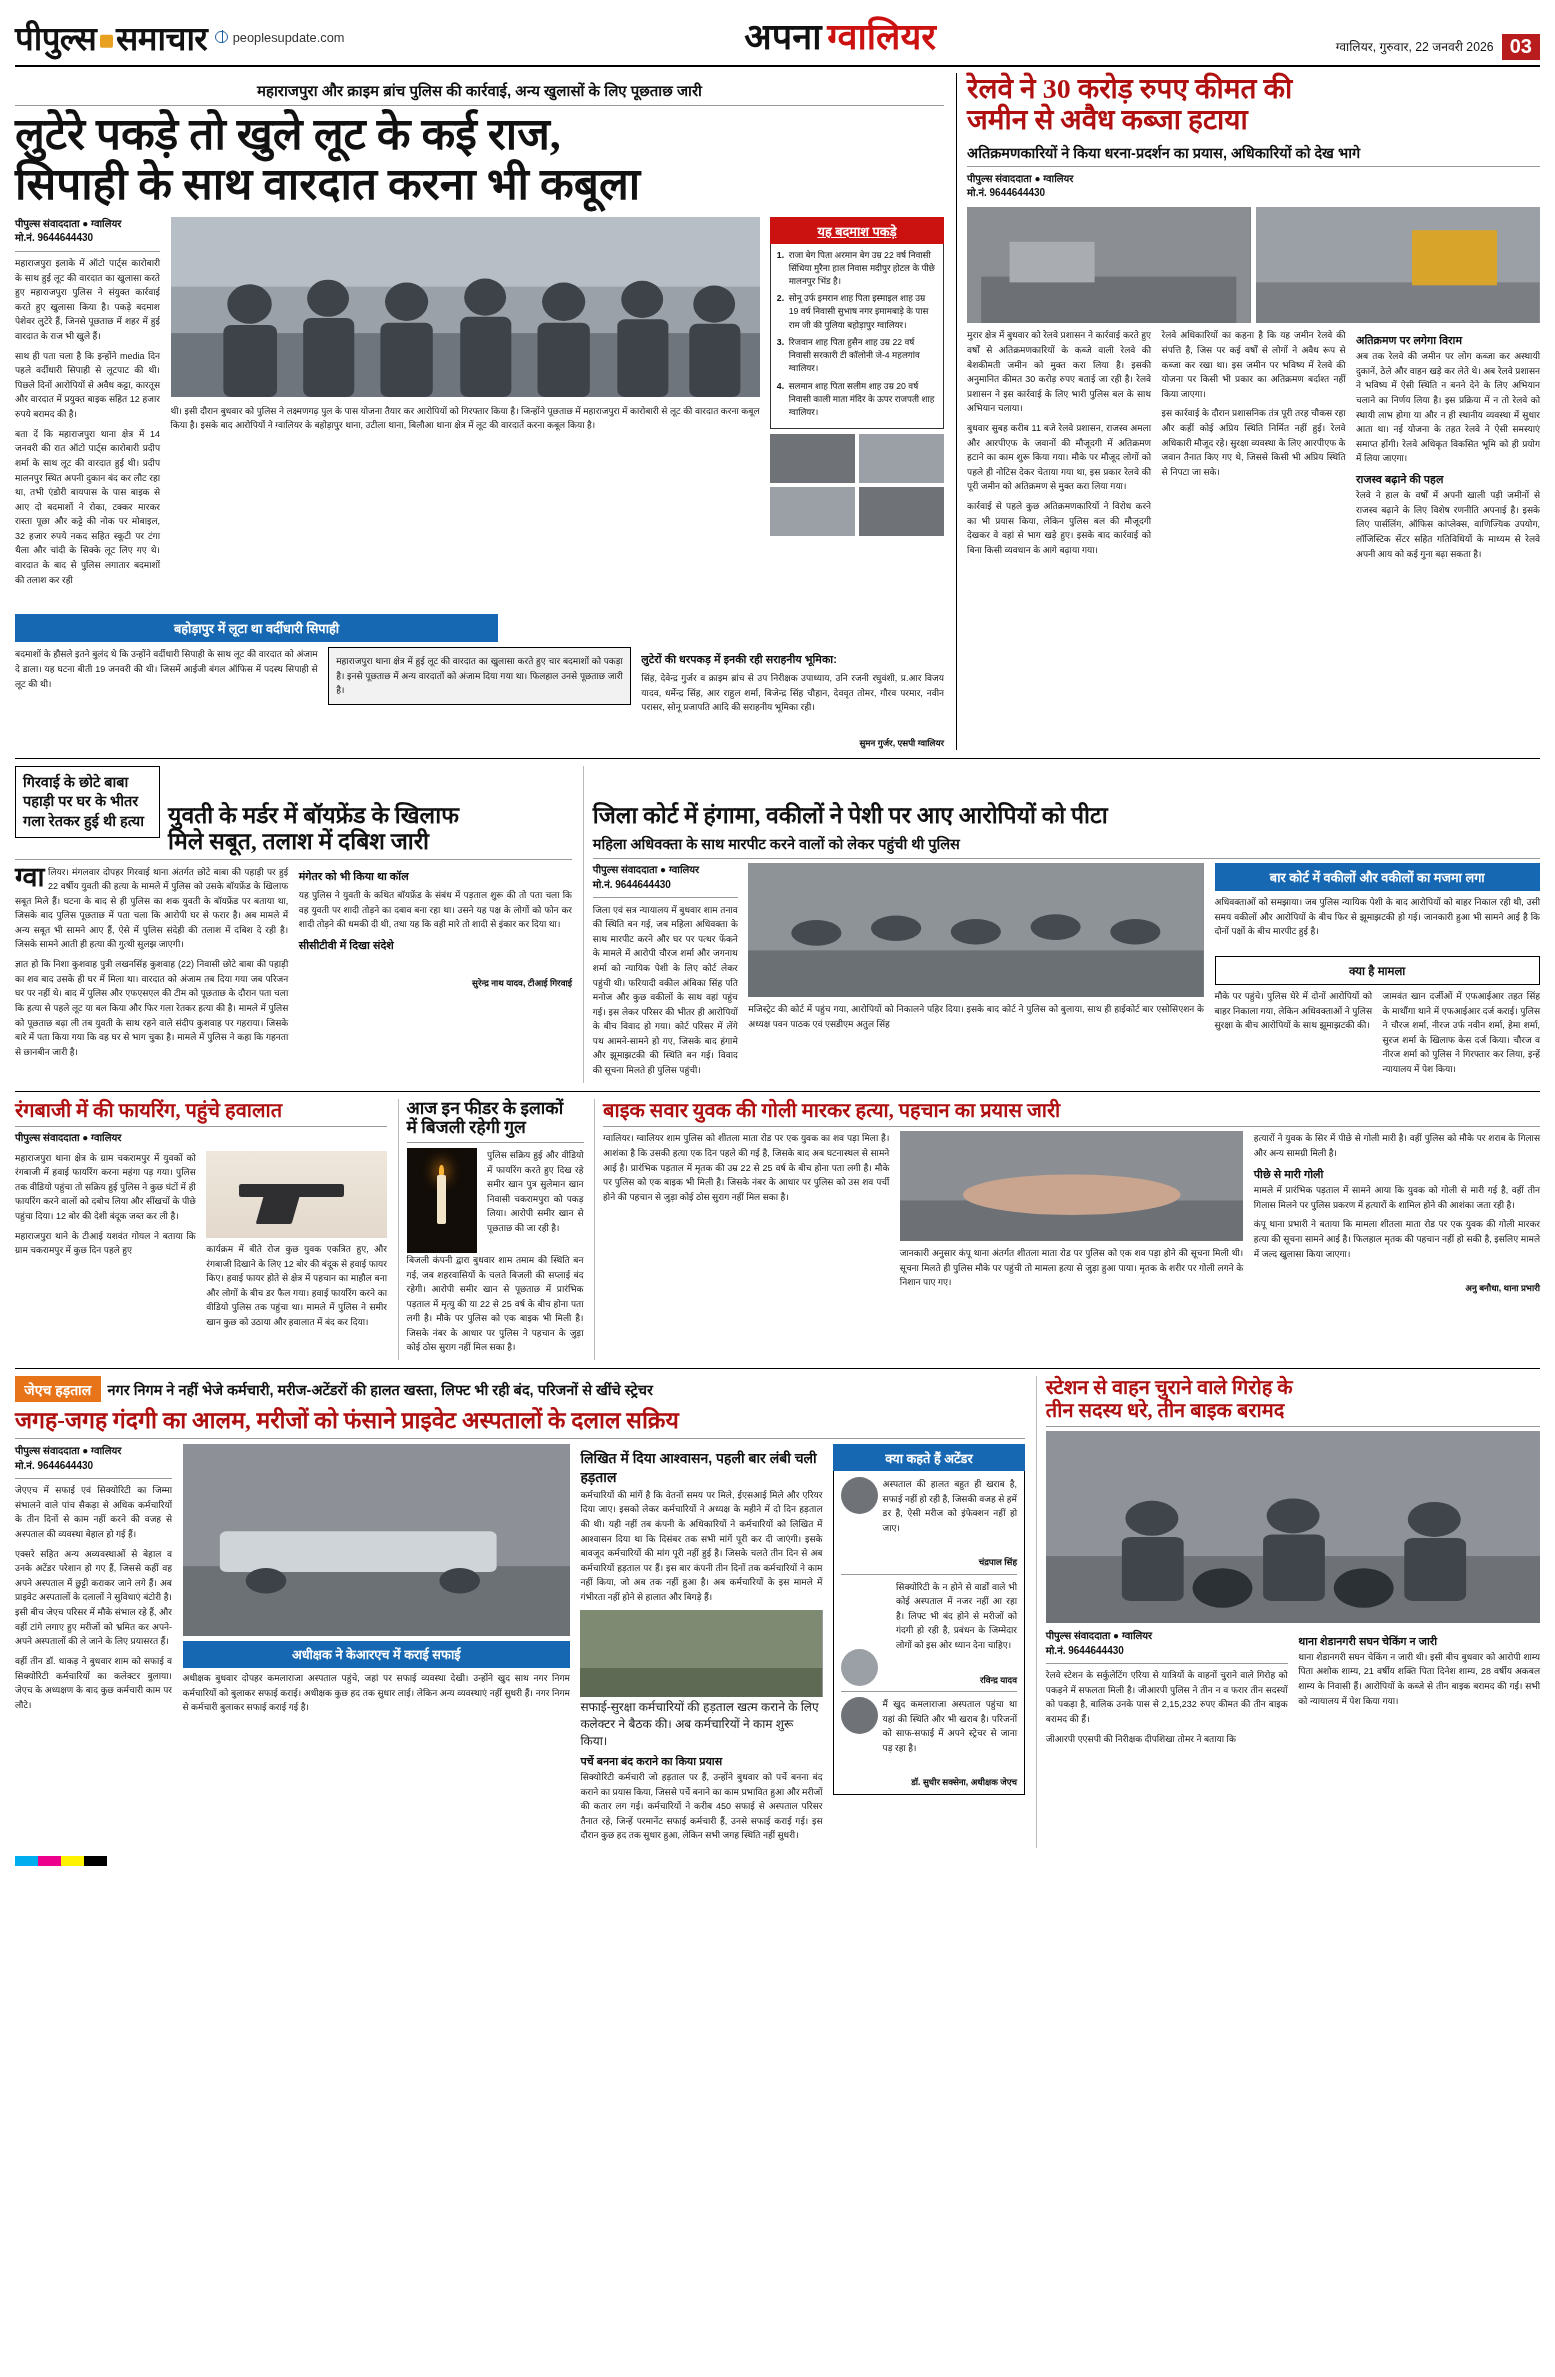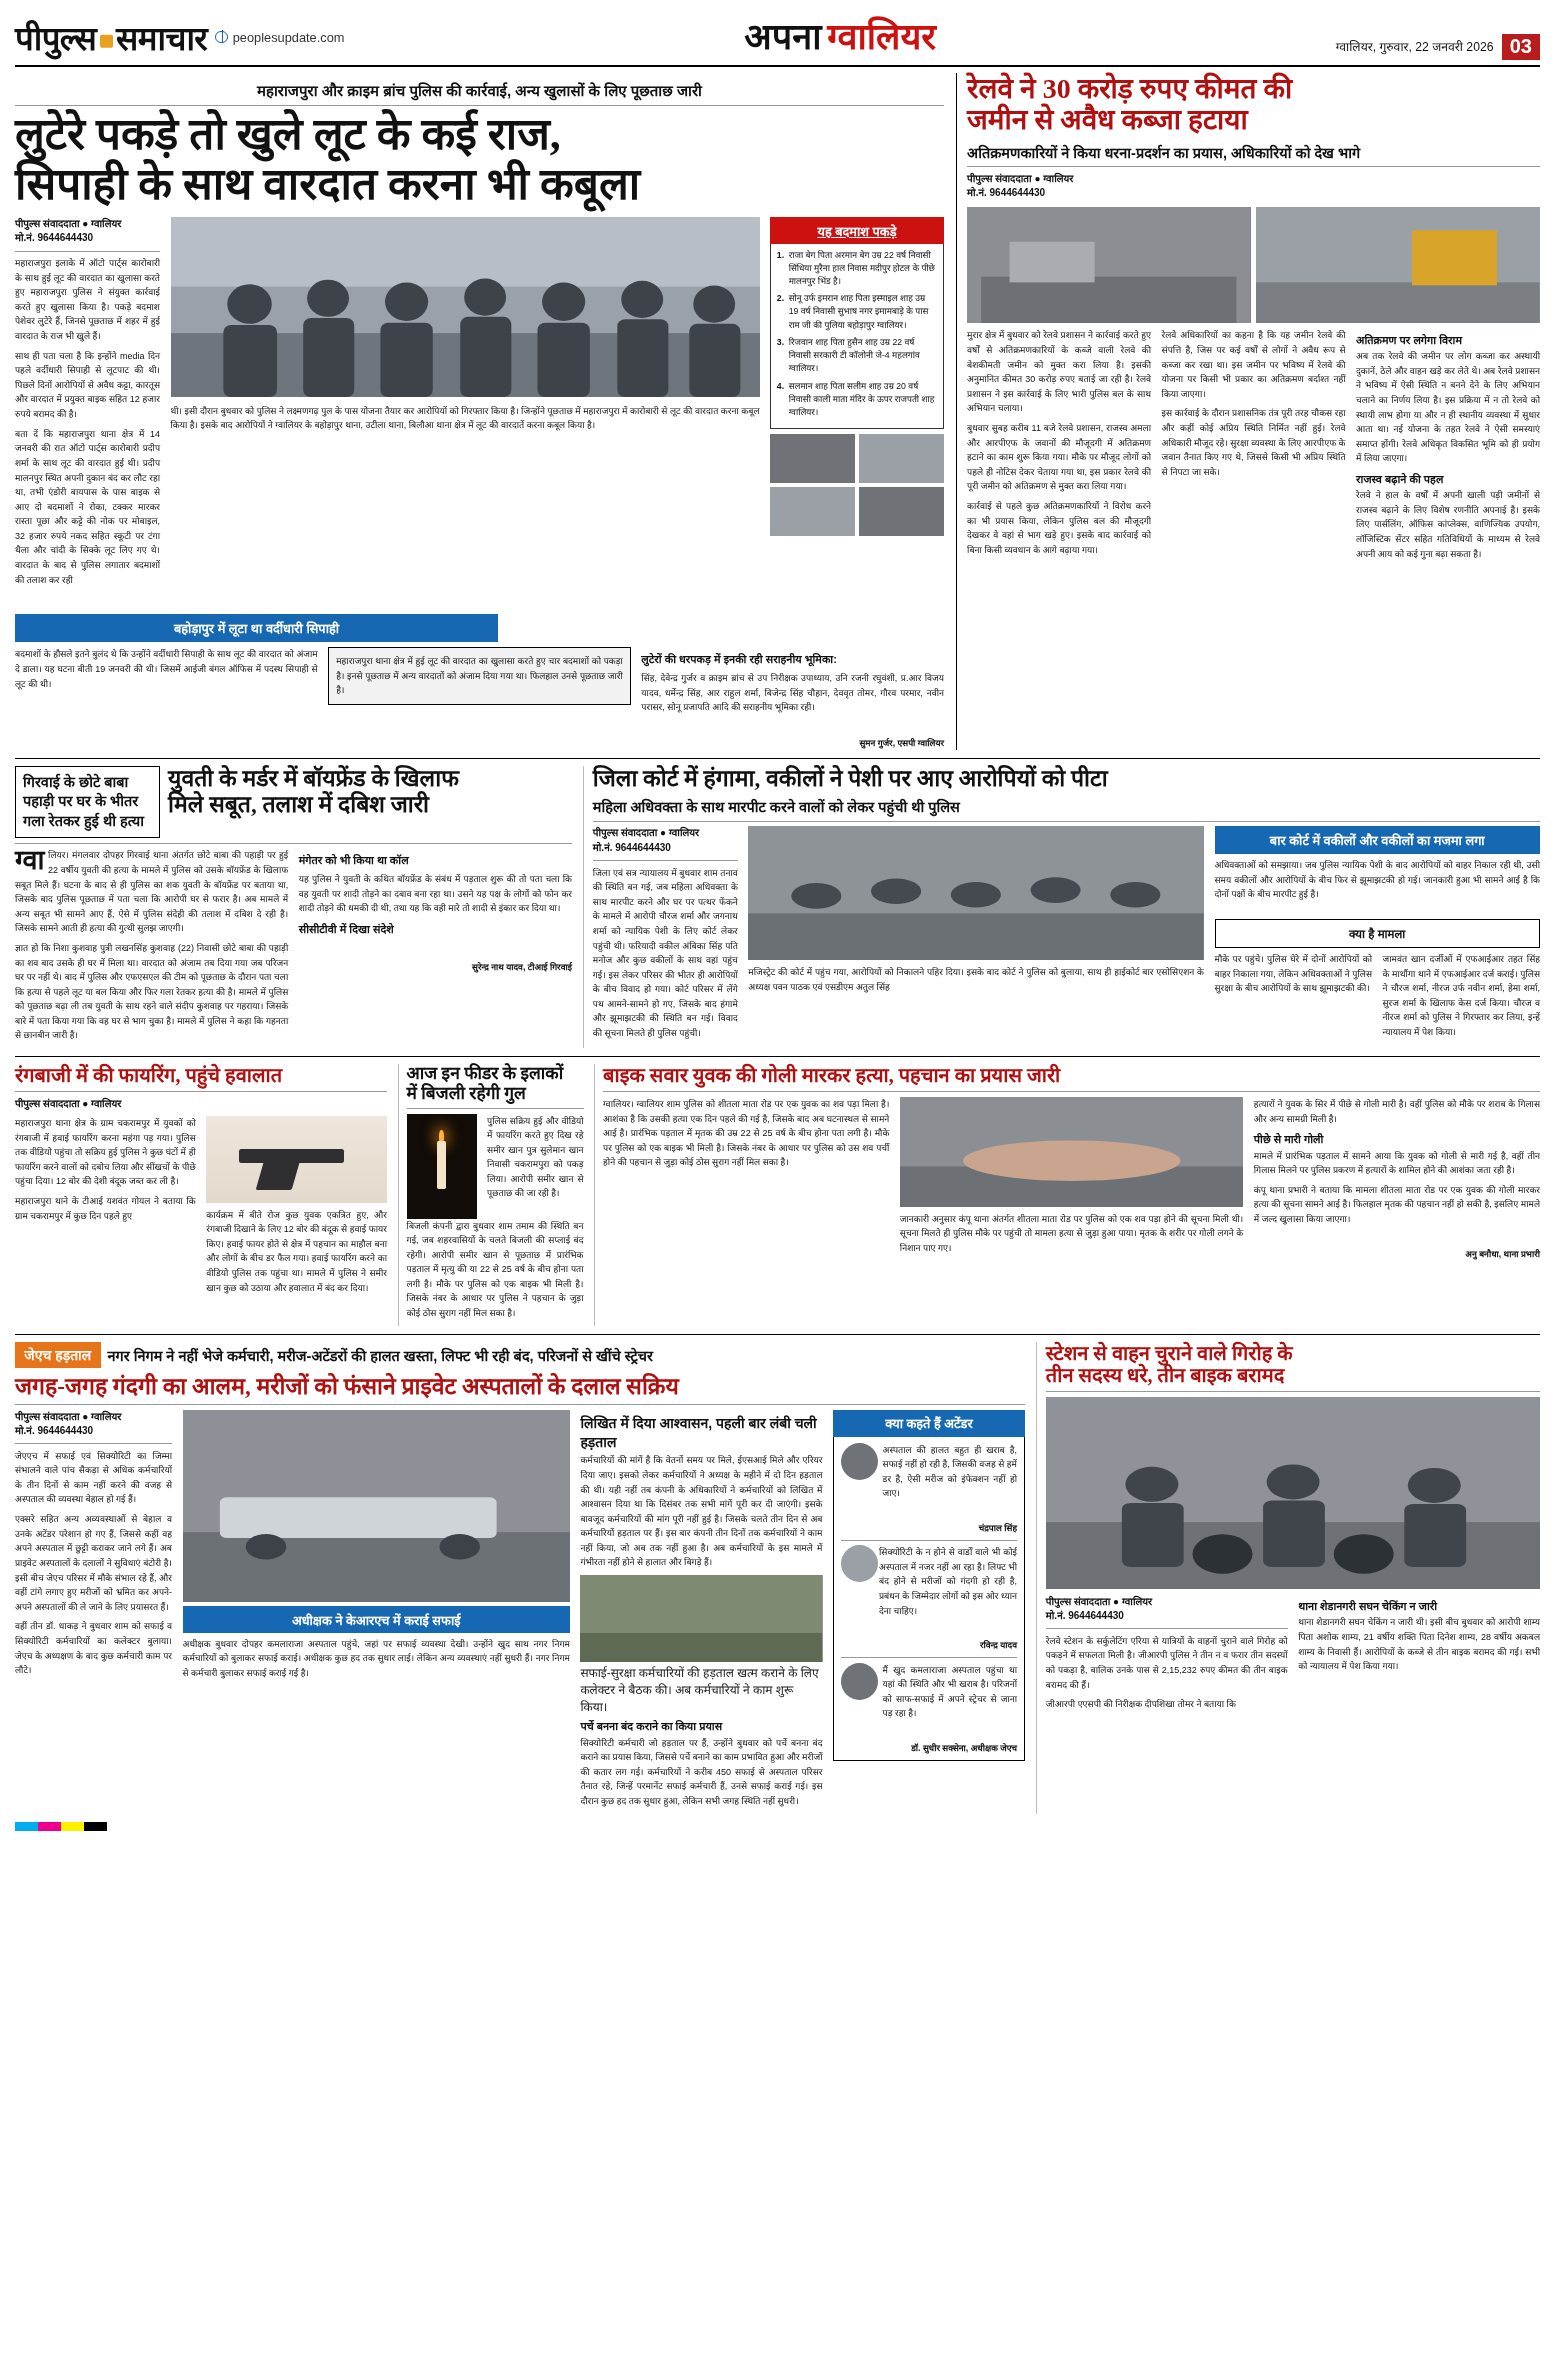--- a/index.html
+++ b/index.html
@@ -24,21 +24,21 @@
   .mast-center .t1 { font-size: 36px; font-weight: 800; font-family: "Liberation Serif", serif; display:inline-block;}
   .mast-center .t2 { font-size: 36px; font-weight: 800; color:#cc1111; font-family:"Liberation Serif", serif; display:inline-block; margin-left:5.8px;}
   .mast-right { display:flex; align-items:center; gap:8.1px; }
   .mast-date { font-size: 12.2px; }
   .pagenum { background:#b91c1c; color:#fff; font-size:20px; font-weight:800; padding:1.2px 8.1px; }
   .thin { border-top:0.6px solid #999; margin:4.6px 0; }
   .hd-kicker { font-size: 15px; font-weight: 700; text-align:center; margin: 7px 0 3.5px; }
   .hl { font-family:"Liberation Serif", serif; font-weight: 800; line-height:1.12; }
   .hl-xl { font-size: 44px; }
   .hl-lg { font-size: 28px; }
-  .hl-md { font-size: 23px; }
+  .hl-md { font-size: 23px; margin-top: 37px; }
   .hl-sm { font-size: 20px; }
   .sub { font-size: 14.5px; font-weight:700; text-align:center; margin-top:4.6px;}
   .byline { font-size: 10px; font-weight:700; line-height:1.45; }
   .body { font-size: 9px; line-height: 1.62; text-align: justify; }
   .body p { margin: 0 0 5.2px 0; }
   .photo { background:#8d8f93; position:relative; overflow:hidden; }
   .photo.p2 { background:#6f7378; }
   .photo.p3 { background:#9aa0a6; }
   .cap { font-size:12px; color:#222; padding-top:1.7px; }
   .blue-bar { background:#1668b3; color:#fff; font-size:12.8px; font-weight:700; text-align:center; padding:4.6px 3.5px; }
@@ -477,21 +477,21 @@
           <div class="blue-bar">क्या कहते हैं अटेंडर</div>
           <div class="boxed" style="border-top:none;padding-top:5.8px;">
             <div style="display:flex;gap:4.6px;margin-bottom:5.8px;">
               <div class="photo p2" style="width:37px;height:37px;border-radius:50%;flex:none;"></div>
               <div>
                 <div class="body">अस्पताल की हालत बहुत ही खराब है, सफाई नहीं हो रही है, जिसकी वजह से हमें डर है, ऐसी मरीज को इंफेक्शन नहीं हो जाए।</div>
                 <div class="sign">चंद्रपाल सिंह</div>
               </div>
             </div>
             <div class="thin"></div>
-            <div style="display:flex;gap:1px;margin-bottom:5.8px;">
+            <div style="display:flex;gap:18px;margin-bottom:5.8px;align-items:flex-end;">
               <div class="photo p3" style="width:37px;height:37px;border-radius:50%;flex:none;"></div>
               <div>
                 <div class="body">सिक्योरिटी के न होने से वार्डों वाले भी कोई अस्पताल में नजर नहीं आ रहा है। लिफ्ट भी बंद होने से मरीजों को गंदगी हो रही है, प्रबंधन के जिम्मेदार लोगों को इस ओर ध्यान देना चाहिए।</div>
                 <div class="sign">रविन्द्र यादव</div>
               </div>
             </div>
             <div class="thin"></div>
             <div style="display:flex;gap:4.6px;">
               <div class="photo p2" style="width:37px;height:37px;border-radius:50%;flex:none;"></div>
               <div>

